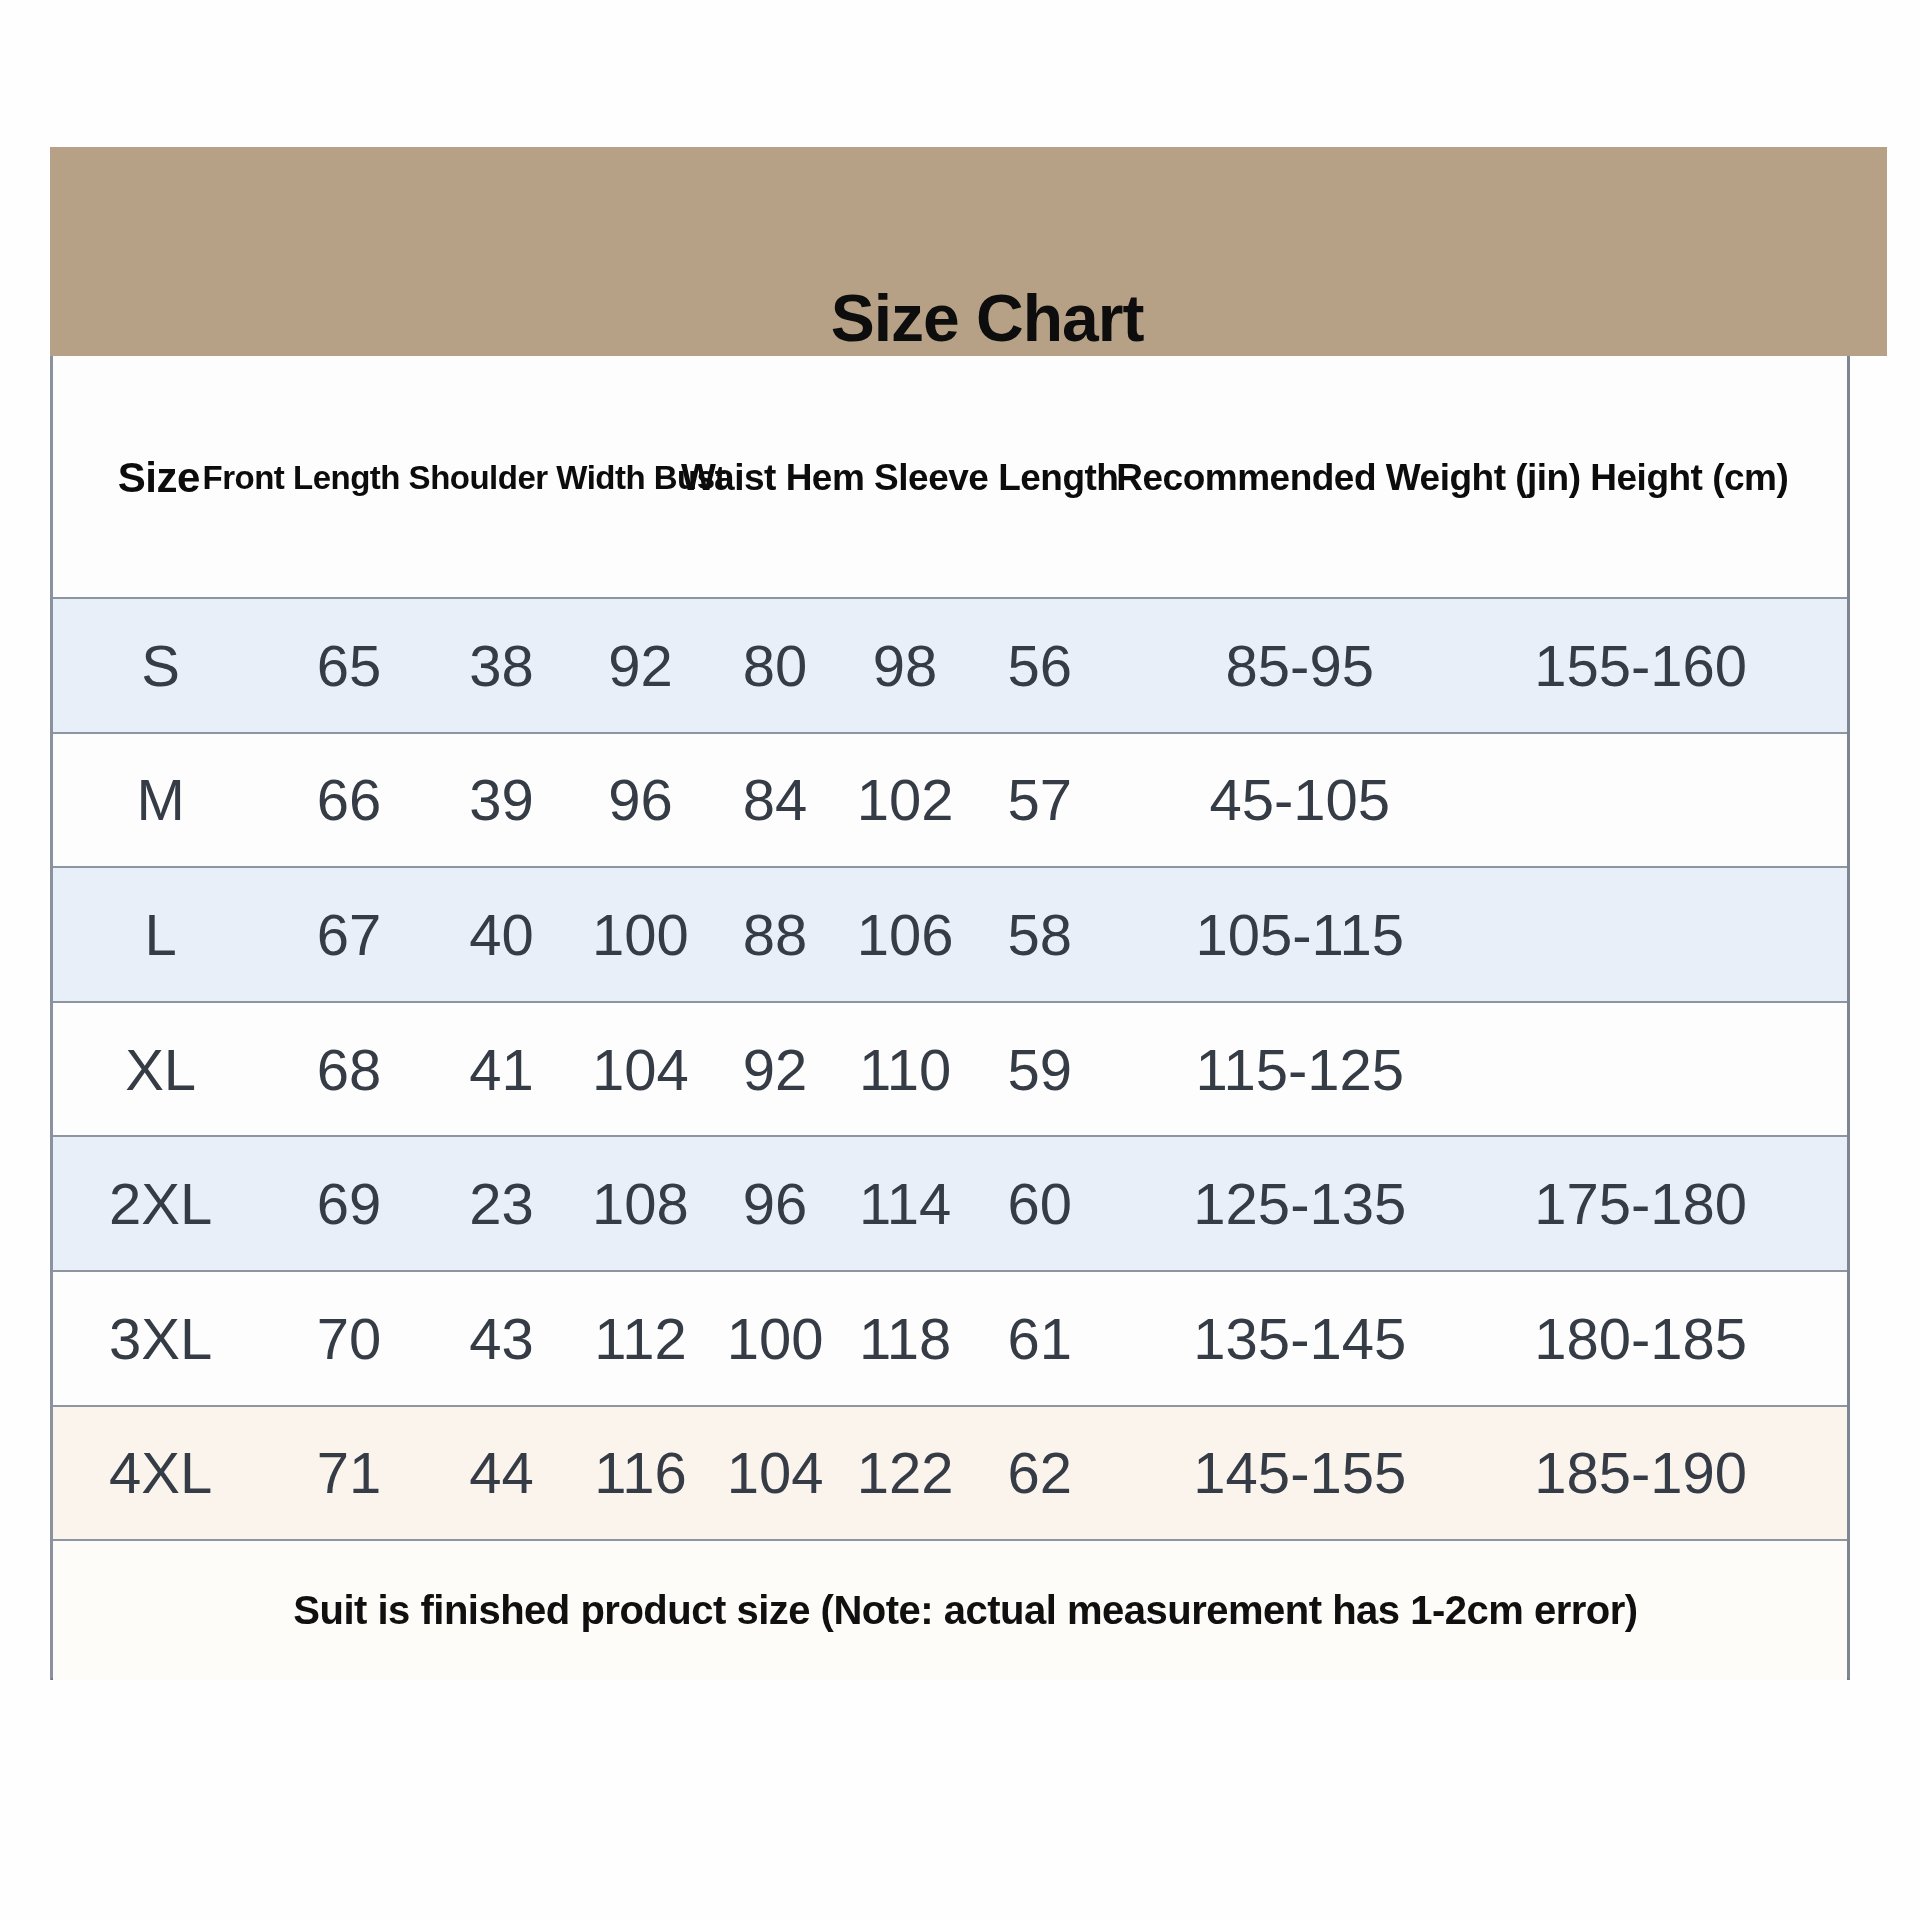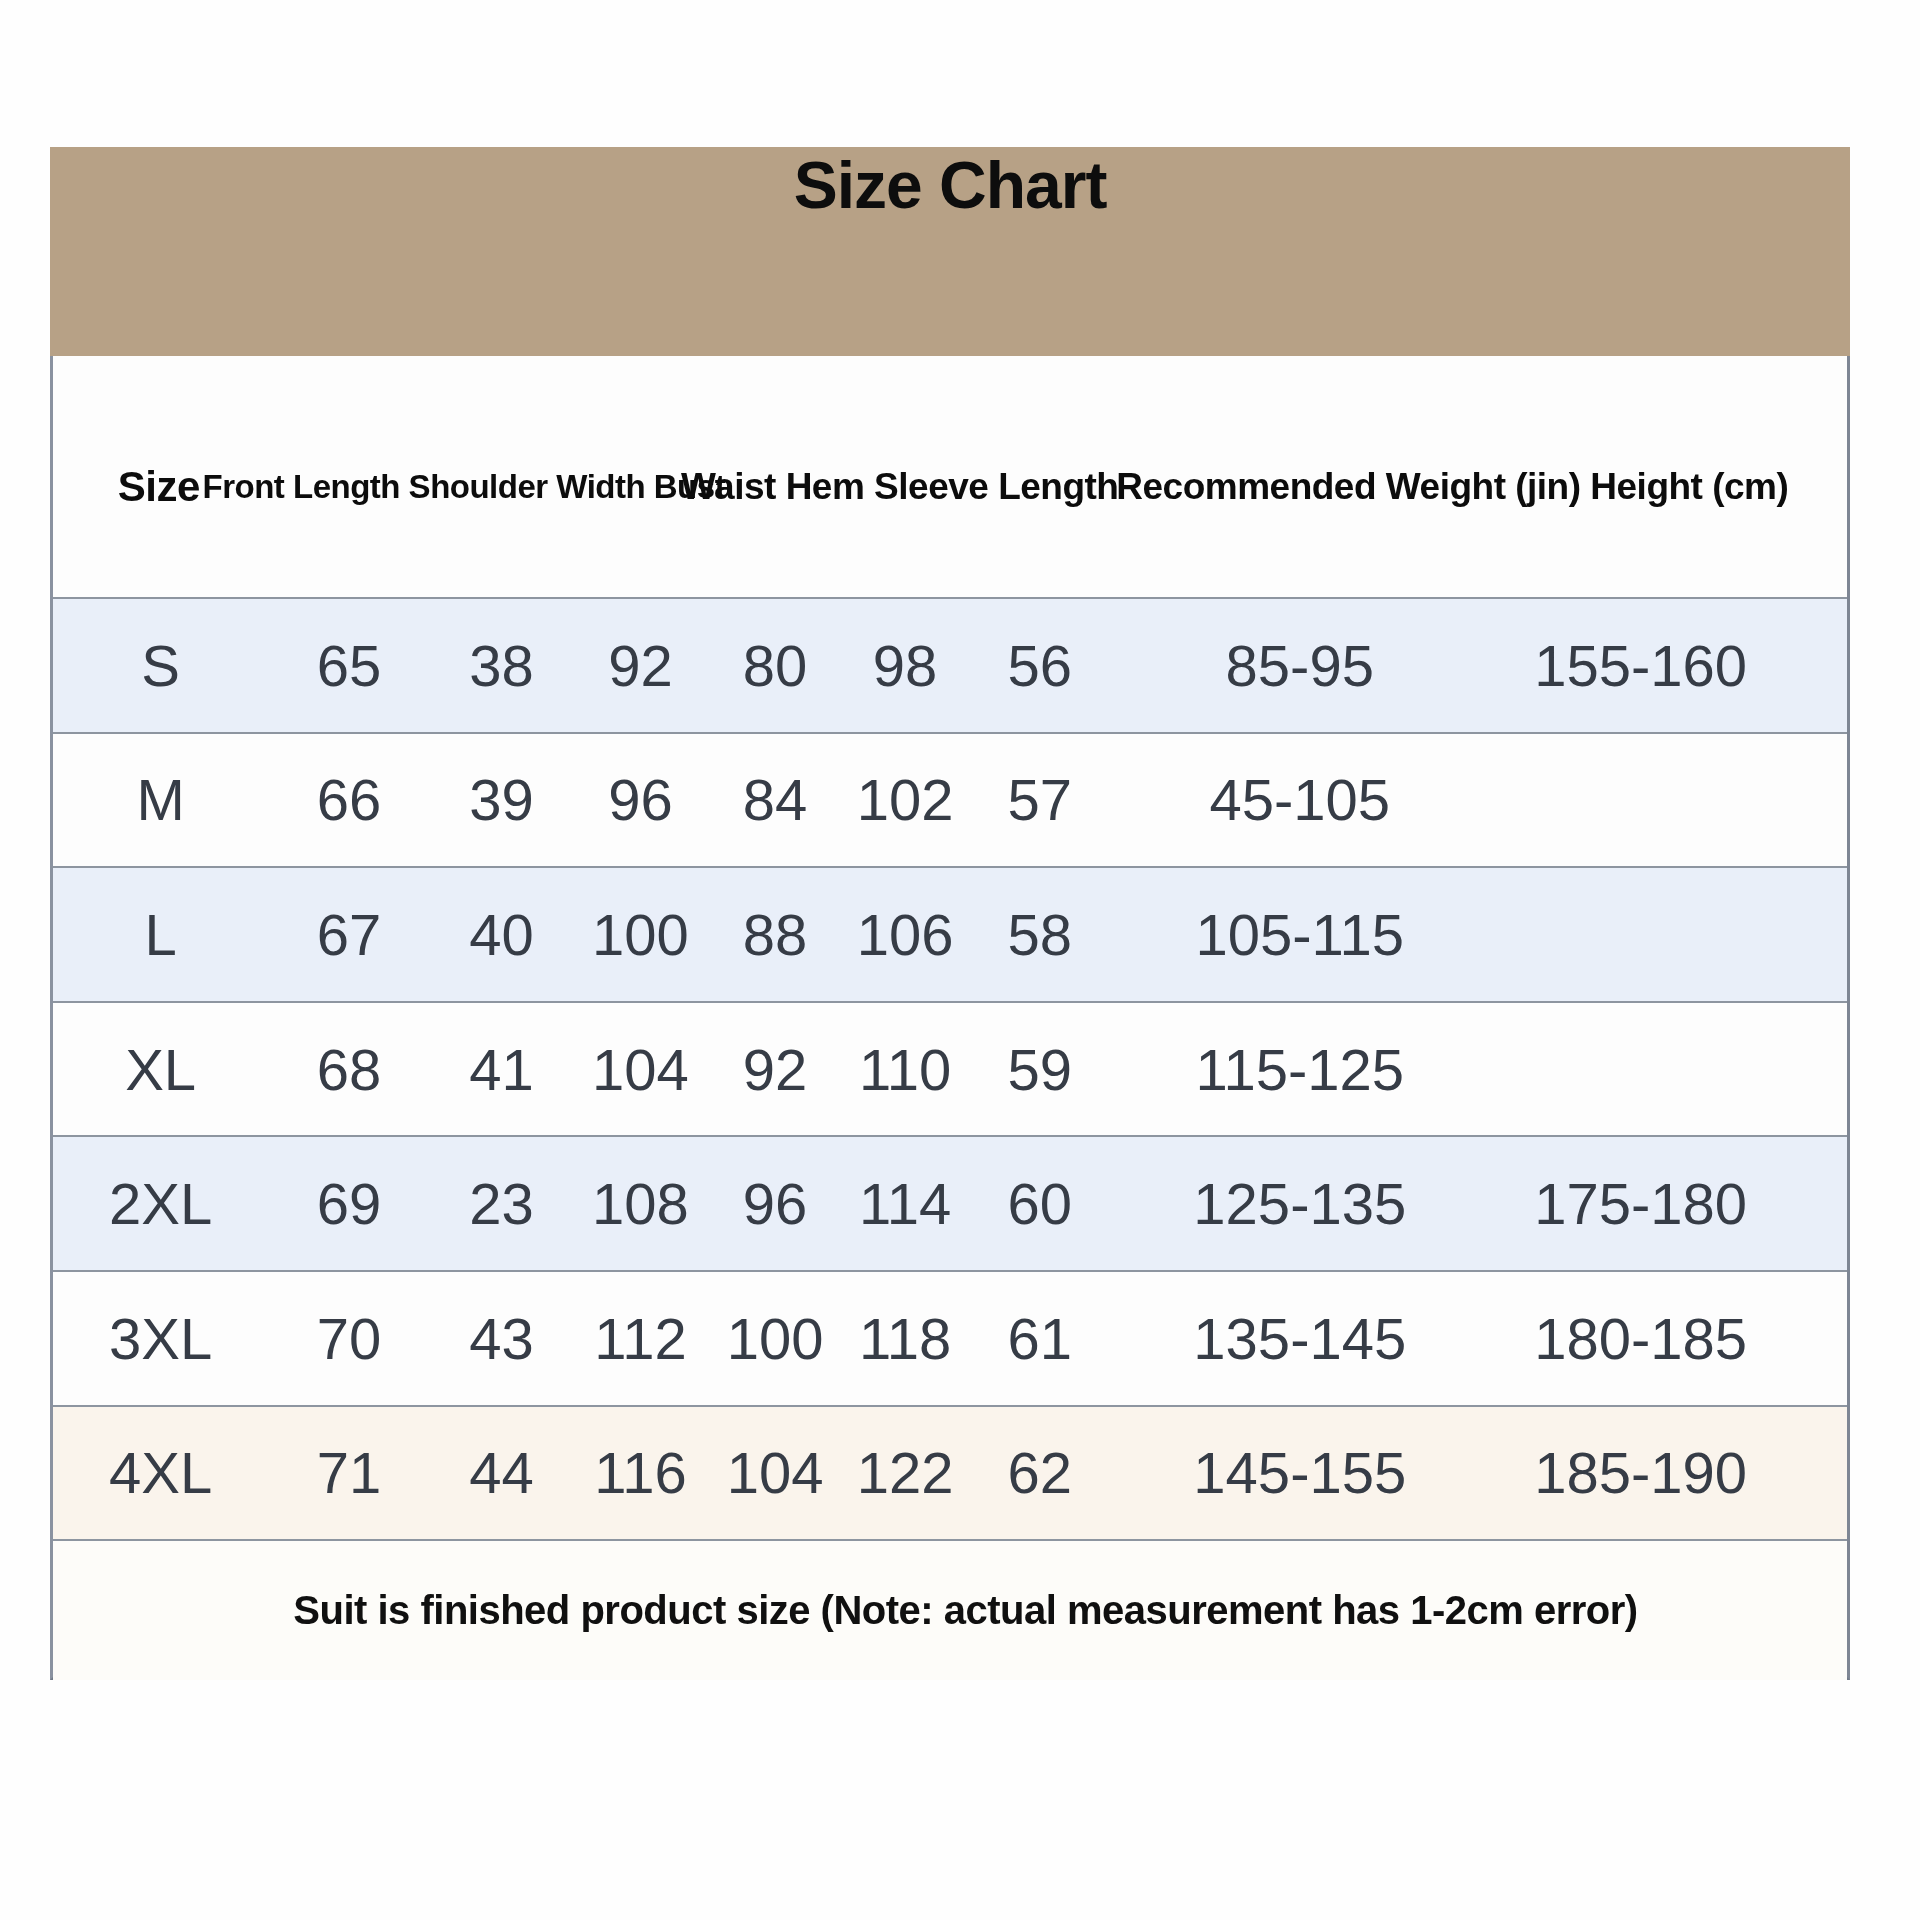--- a/index.html
+++ b/index.html
@@ -8,21 +8,21 @@
     width:1920px;height:1920px;
     background:#fefefe;
     font-family:"Liberation Sans", sans-serif;
     overflow:hidden;
   }
   
   .banner{
     position:absolute;left:50px;top:147px;
     width:1800px;height:209px;
     background:#b7a186;
-    display:flex;align-items:flex-start;justify-content:center;
+    display:flex;align-items:flex-end;justify-content:center;padding-left:37px;
   }
   .banner .title{
     font-size:66px;font-weight:bold;color:#0d0d0d;
     letter-spacing:-1px;
   }
   
   .table{
     position:absolute;left:50px;top:356px;
     width:1800px;height:1324px;
     background:#fdfdfd;
@@ -32,21 +32,20 @@
     box-sizing:border-box;
   }
   
   .thead{
     position:relative;height:241px;background:#fdfdfd;
   }
   .thead .hgroup{
     position:absolute;top:122px;transform:translate(-50%,-50%);
     white-space:nowrap;font-weight:bold;color:#0c0c0c;
     letter-spacing:-0.5px;
-    margin-top:9px;
   }
   .thead .hgroup:nth-child(1){left:5.9%;font-size:42px;}
   .thead .hgroup:nth-child(2){left:22.9%;font-size:33px;}
   .thead .hgroup:nth-child(3){left:47.2%;font-size:37px;}
   .thead .hgroup:nth-child(4){left:78.0%;font-size:37px;}
   
   .tbody{position:relative;}
   .data-row{
     height:134.6px;
     display:grid;

